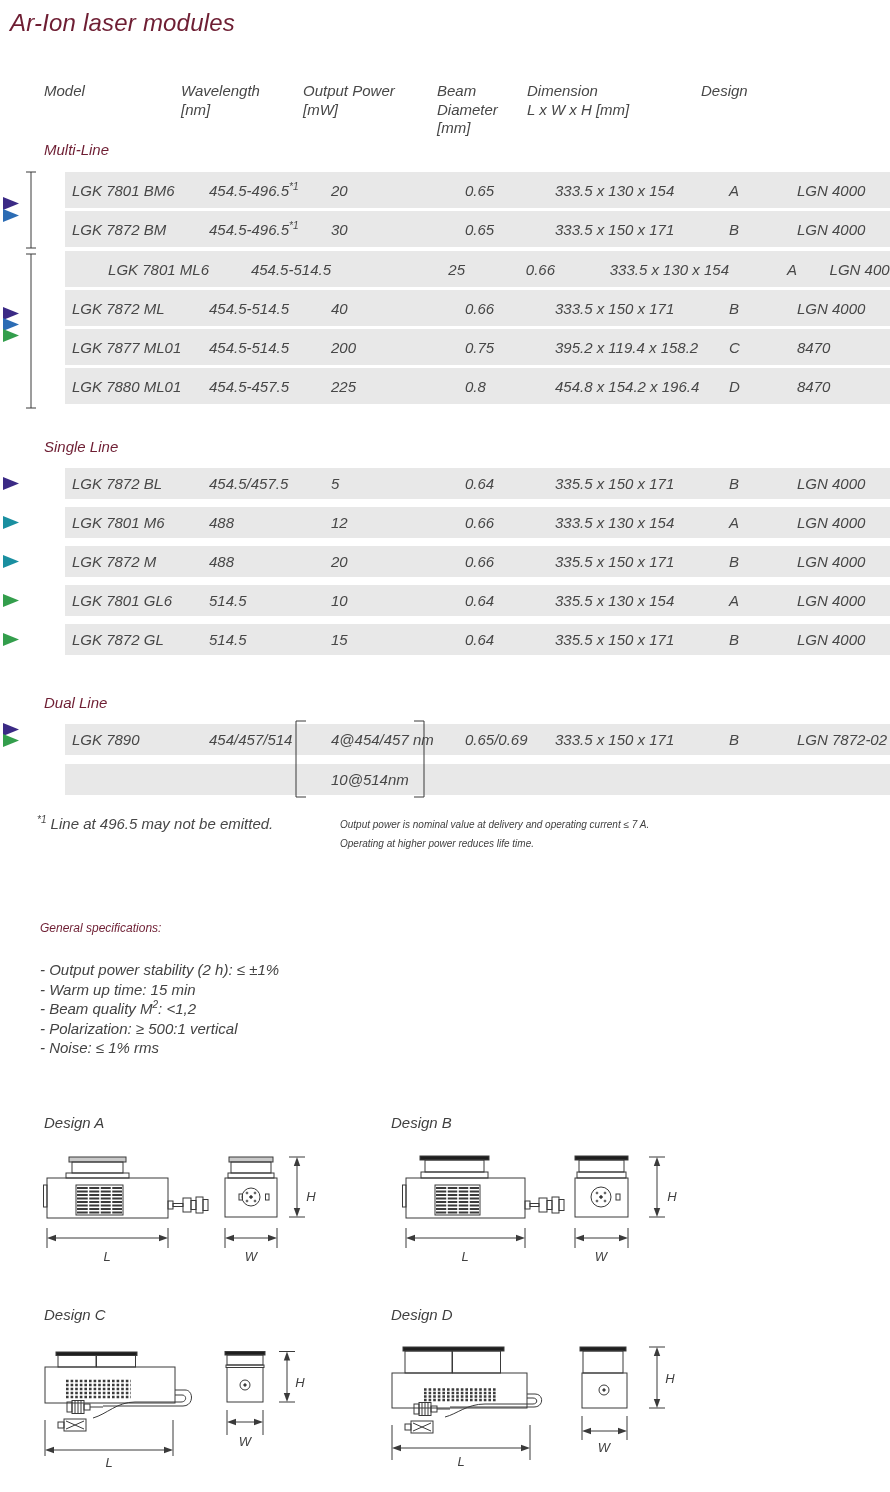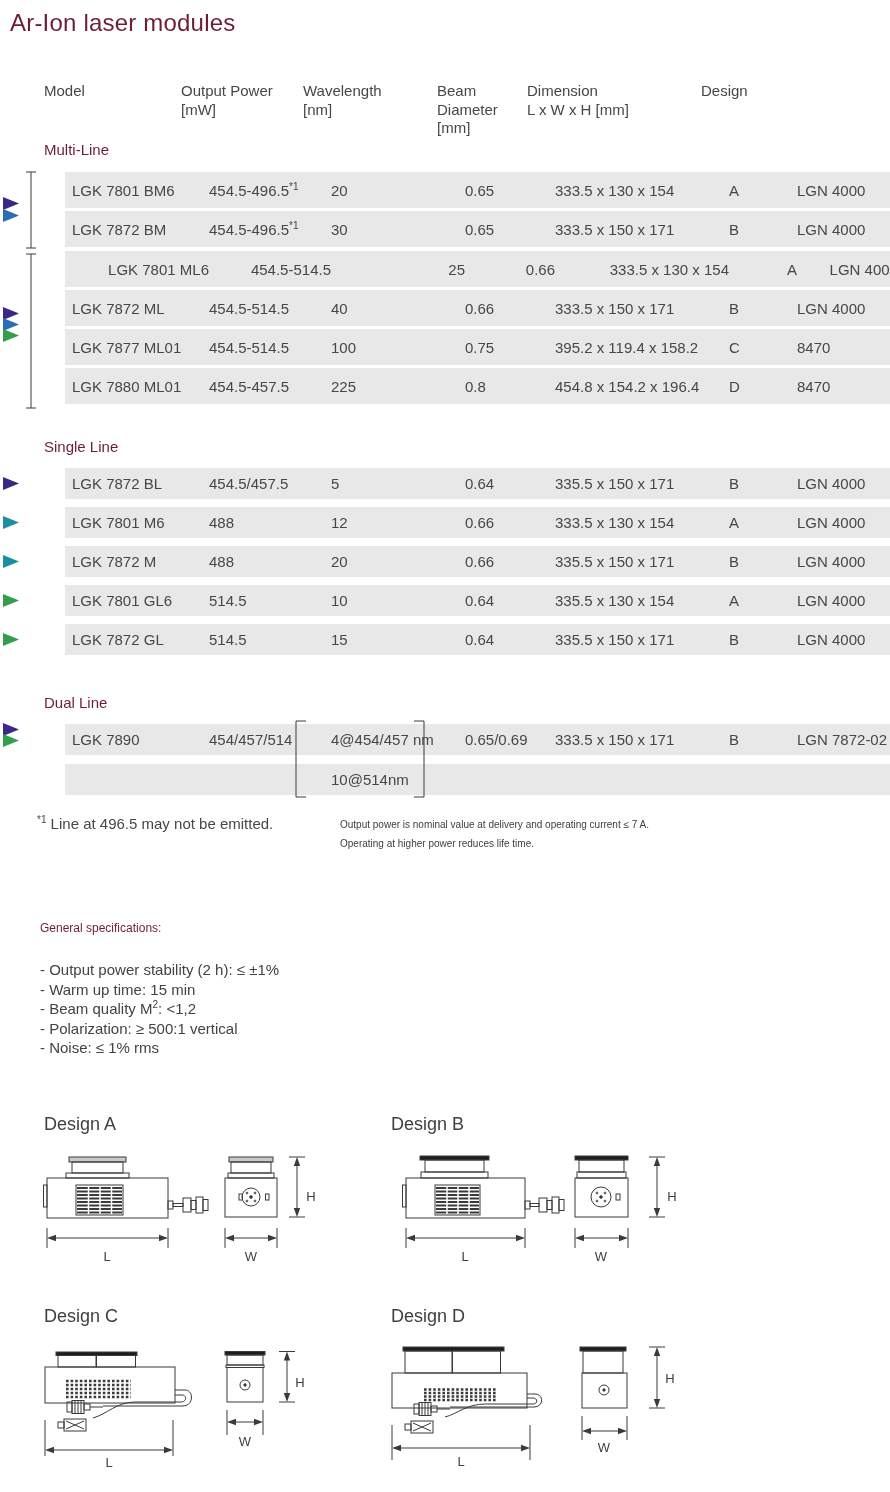--- a/index.html
+++ b/index.html
@@ -1,58 +1,58 @@
 <!DOCTYPE html>
 <html><head>
 <meta charset="utf-8">
 <style>
   html,body{margin:0;padding:0;background:#ffffff;}
   #page{position:relative;width:890px;height:1492px;background:#ffffff;
-        font-family:"Liberation Sans",sans-serif;color:#474747;overflow:hidden;}
+        font-family:"Liberation Sans",sans-serif;color:#474747;overflow:hidden;font-style:italic;}
   #title{position:absolute;left:10px;top:9px;font-size:24px;color:#6e1e33;letter-spacing:.2px;}
   #table-header{position:absolute;left:37px;top:82px;width:833px;display:grid;
       grid-template-columns:137px 122px 134px 90px 174px 68px 1fr;
       padding-left:7px;box-sizing:border-box;font-size:15px;line-height:18.5px;color:#474747;}
   .section-label{position:absolute;left:44px;font-size:15px;color:#6e1e33;}
   .rows{position:absolute;left:37px;width:833px;padding-left:28px;}
   #multi-rows{top:172px;} #single-rows{top:468px;} #dual-rows{top:724px;}
   .t-row{display:grid;grid-template-columns:137px 122px 134px 90px 174px 68px 1fr;
       align-items:center;background:#e8e8e8;padding-left:7px;box-sizing:border-box;
       font-size:15px;color:#474747;}
   .m-row{height:36px;margin-bottom:3px;}
   .m-row.gap{margin-top:4px;text-align:right;}
   .s-row{height:31px;margin-bottom:8px;}
   .d-row{height:31px;margin-bottom:9px;}
   .sup{font-size:10px;vertical-align:super;line-height:0;}
   #footnote-left{position:absolute;left:37px;top:815px;font-size:15px;color:#474747;}
   #footnote-right{position:absolute;left:340px;top:815px;font-size:10px;line-height:19px;color:#404040;}
   #specs-heading{position:absolute;left:40px;top:921px;font-size:12px;color:#6e1e33;}
   #specs-list{position:absolute;left:40px;top:960px;font-size:15px;line-height:19.5px;color:#434343;}
-  .design-label{position:absolute;font-size:18px;color:#3f3f3f;}
+  .design-label{position:absolute;font-size:15px;color:#3f3f3f;}
   .marker,.bracket,.obracket,.diagram{position:absolute;}
   svg text{font-family:"Liberation Sans",sans-serif;font-size:13px;fill:#3f3f3f;text-anchor:middle;}
 </style>
 </head>
 <body>
 
 <div id="page">
 
   <div id="title">Ar-Ion laser modules</div>
 
   <div id="table-header">
     <div>
         <div>Model</div>
       </div>
     <div>
+        <div>Wavelength</div>
+        <div>[nm]</div>
+      </div>
+    <div>
         <div>Output Power</div>
         <div>[mW]</div>
-      </div>
-    <div>
-        <div>Wavelength</div>
-        <div>[nm]</div>
       </div>
     <div>
         <div>Beam</div>
         <div>Diameter</div>
         <div>[mm]</div>
       </div>
     <div>
         <div>Dimension</div>
         <div>L x W x H [mm]</div>
       </div>
@@ -96,21 +96,21 @@
       <span>454.5-514.5</span>
       <span>40</span>
       <span>0.66</span>
       <span>333.5 x 150 x 171</span>
       <span>B</span>
       <span>LGN 4000</span>
     </div>
     <div class="t-row m-row">
       <span>LGK 7877 ML01</span>
       <span>454.5-514.5</span>
-      <span>100</span>
+      <span>200</span>
       <span>0.75</span>
       <span>395.2 x 119.4 x 158.2</span>
       <span>C</span>
       <span>8470</span>
     </div>
     <div class="t-row m-row">
       <span>LGK 7880 ML01</span>
       <span>454.5-457.5</span>
       <span>225</span>
       <span>0.8</span>

